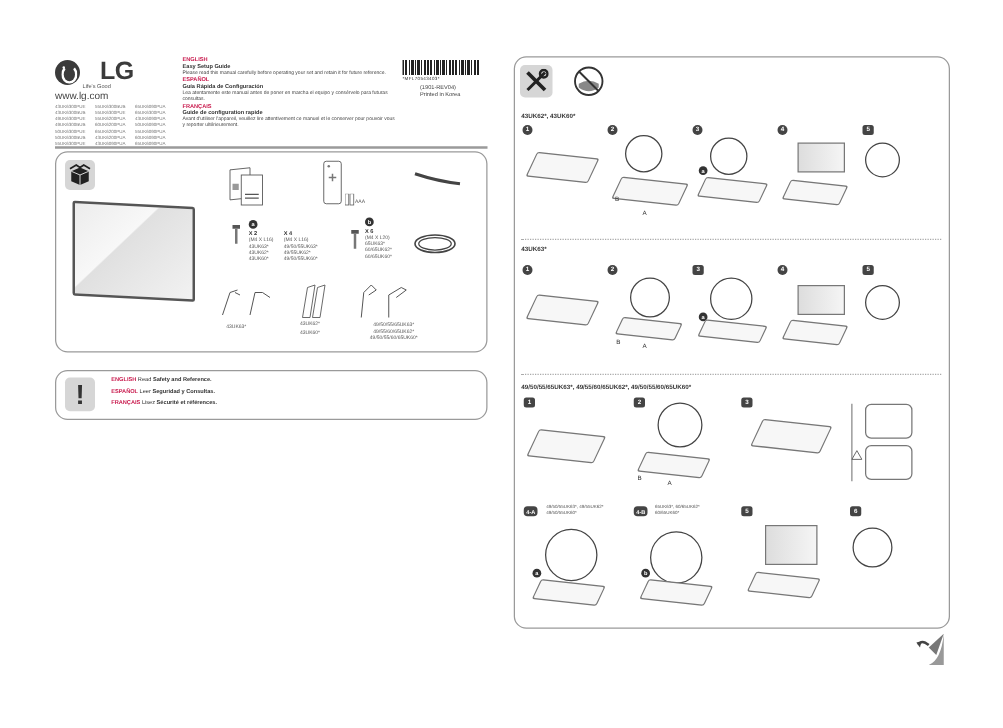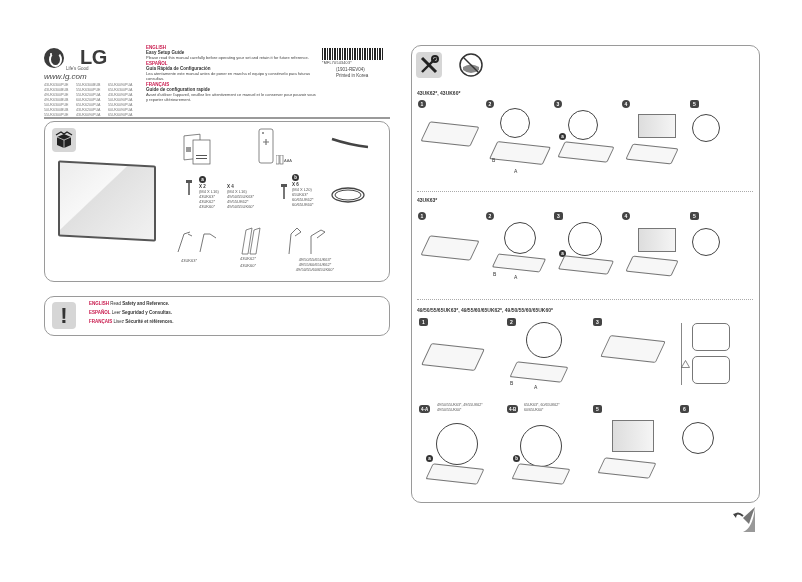--- a/index.html
+++ b/index.html
@@ -4,21 +4,21 @@
 <style>
   * { box-sizing: border-box; margin: 0; padding: 0; }
   body { width: 802px; height: 582px; background: #ffffff; font-family: "Liberation Sans", sans-serif; color: #333; position: relative; overflow: hidden; }
   .abs { position: absolute; }
   .lg-logo { left: 44px; top: 46px; display: flex; align-items: center; }
   .lg-circle { width: 20px; height: 20px; border-radius: 50%; background: #3b3b3b; position: relative; }
   .lg-circle::after { content: ""; position: absolute; left: 5px; top: 4px; width: 9px; height: 11px; border: 2px solid #fff; border-radius: 50%; border-top-color: transparent; }
   .lg-circle::before { content: ""; position: absolute; left: 6px; top: 5px; width: 2px; height: 2px; background: #fff; border-radius: 50%; z-index: 2; }
   .lg-text { font-weight: bold; font-size: 20px; color: #3b3b3b; margin-left: 16px; letter-spacing: -0.5px; }
   .tagline { left: 66px; top: 66px; font-size: 4.5px; color: #555; }
-  .www { left: 44px; top: 72px; font-size: 8px; color: #444; font-style: italic; }
+  .www { left: 44px; top: 72px; font-size: 8px; color: #444; }
   .models { left: 44px; top: 83px; display: grid; grid-template-columns: 30px 30px 30px; gap: 0 2px; font-size: 3.6px; color: #777; line-height: 5px; }
   .langblock { left: 146px; top: 44px; width: 170px; font-size: 4px; line-height: 5px; color: #444; }
   .langblock .lang { color: #c8174b; font-weight: bold; font-size: 4.5px; margin-top: 1px; }
   .langblock .ttl { font-weight: bold; color: #333; font-size: 4.5px; }
   .barcode { left: 322px; top: 48px; width: 62px; height: 12px; background: repeating-linear-gradient(90deg, #222 0 1px, #fff 1px 2px, #222 2px 4px, #fff 4px 5px); }
   .barcode-num { left: 322px; top: 61px; font-size: 3.6px; color: #333; letter-spacing: 0.3px; }
   .barcode-rev { left: 336px; top: 67px; font-size: 4.5px; color: #444; }
   .barcode-printed { left: 336px; top: 73px; font-size: 4.5px; color: #444; }
   .hrule { left: 44px; top: 117px; width: 346px; height: 2px; background: #9a9a9a; }
   .panel { border: 1px solid #9a9a9a; border-radius: 10px; background: #fff; }

